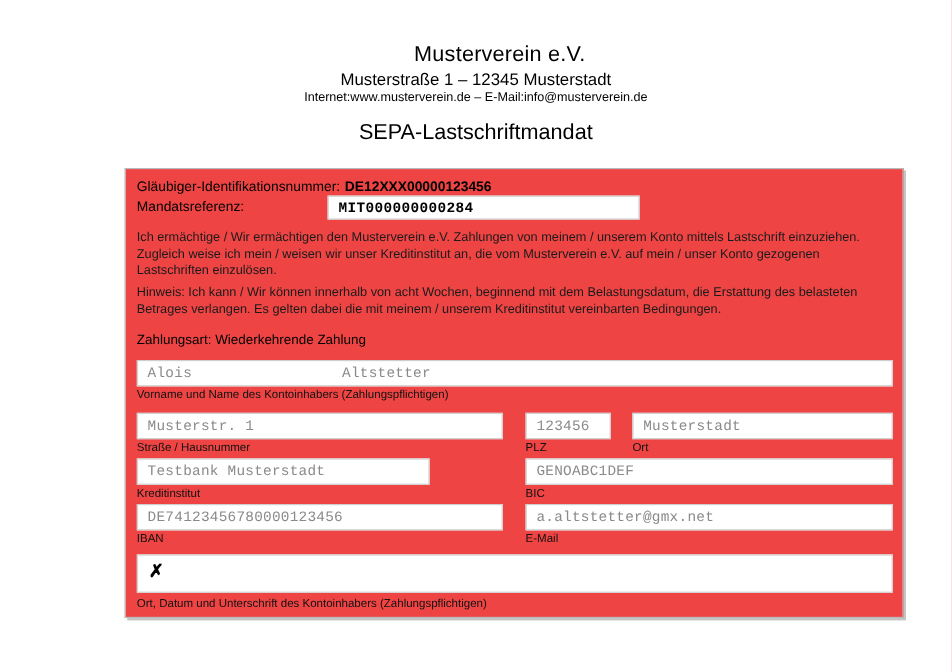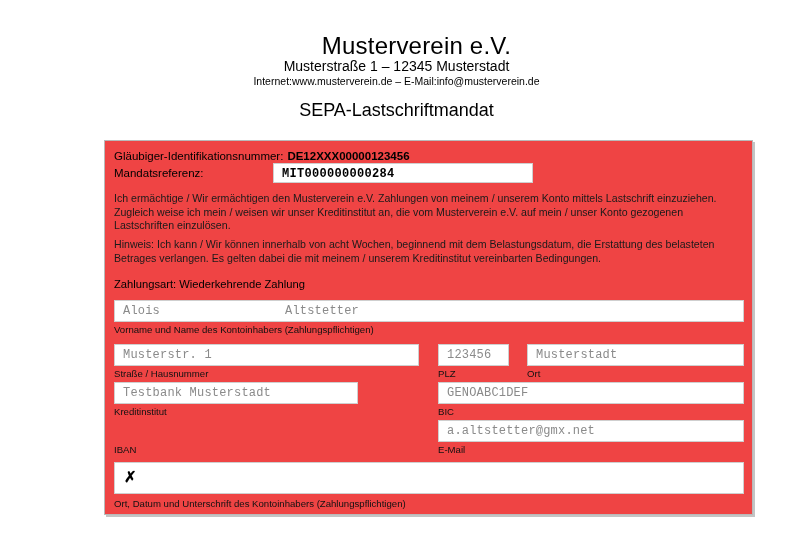--- a/index.html
+++ b/index.html
@@ -18,21 +18,21 @@
 
   
   .letterhead {
     position: absolute;
     left: 0;
     top: 34px;
     width: 793px;
     text-align: center;
   }
   .lh-name {
-    font-size: 24px;
+    font-size: 18px;
     line-height: 23px;
     letter-spacing: 0.2px;
     padding-left: 40px;
   }
   .lh-addr {
     font-size: 14px;
     line-height: 15px;
     margin-top: 2px;
   }
   .lh-web {
@@ -257,20 +257,23 @@
   <div class="field f-bank">
     <span class="val">Testbank Musterstadt</span>
   </div>
   <div class="cap c-bank">Kreditinstitut</div>
 
   <div class="field f-bic">
     <span class="val">GENOABC1DEF</span>
   </div>
   <div class="cap c-bic">BIC</div>
 
+  <div class="field f-iban">
+    <span class="val">DE74123456780000123456</span>
+  </div>
   <div class="cap c-iban">IBAN</div>
 
   <div class="field f-mail">
     <span class="val">a.altstetter@gmx.net</span>
   </div>
   <div class="cap c-mail">E-Mail</div>
 
   <div class="f-sig">
     <span class="sig-mark">✗</span>
   </div>

